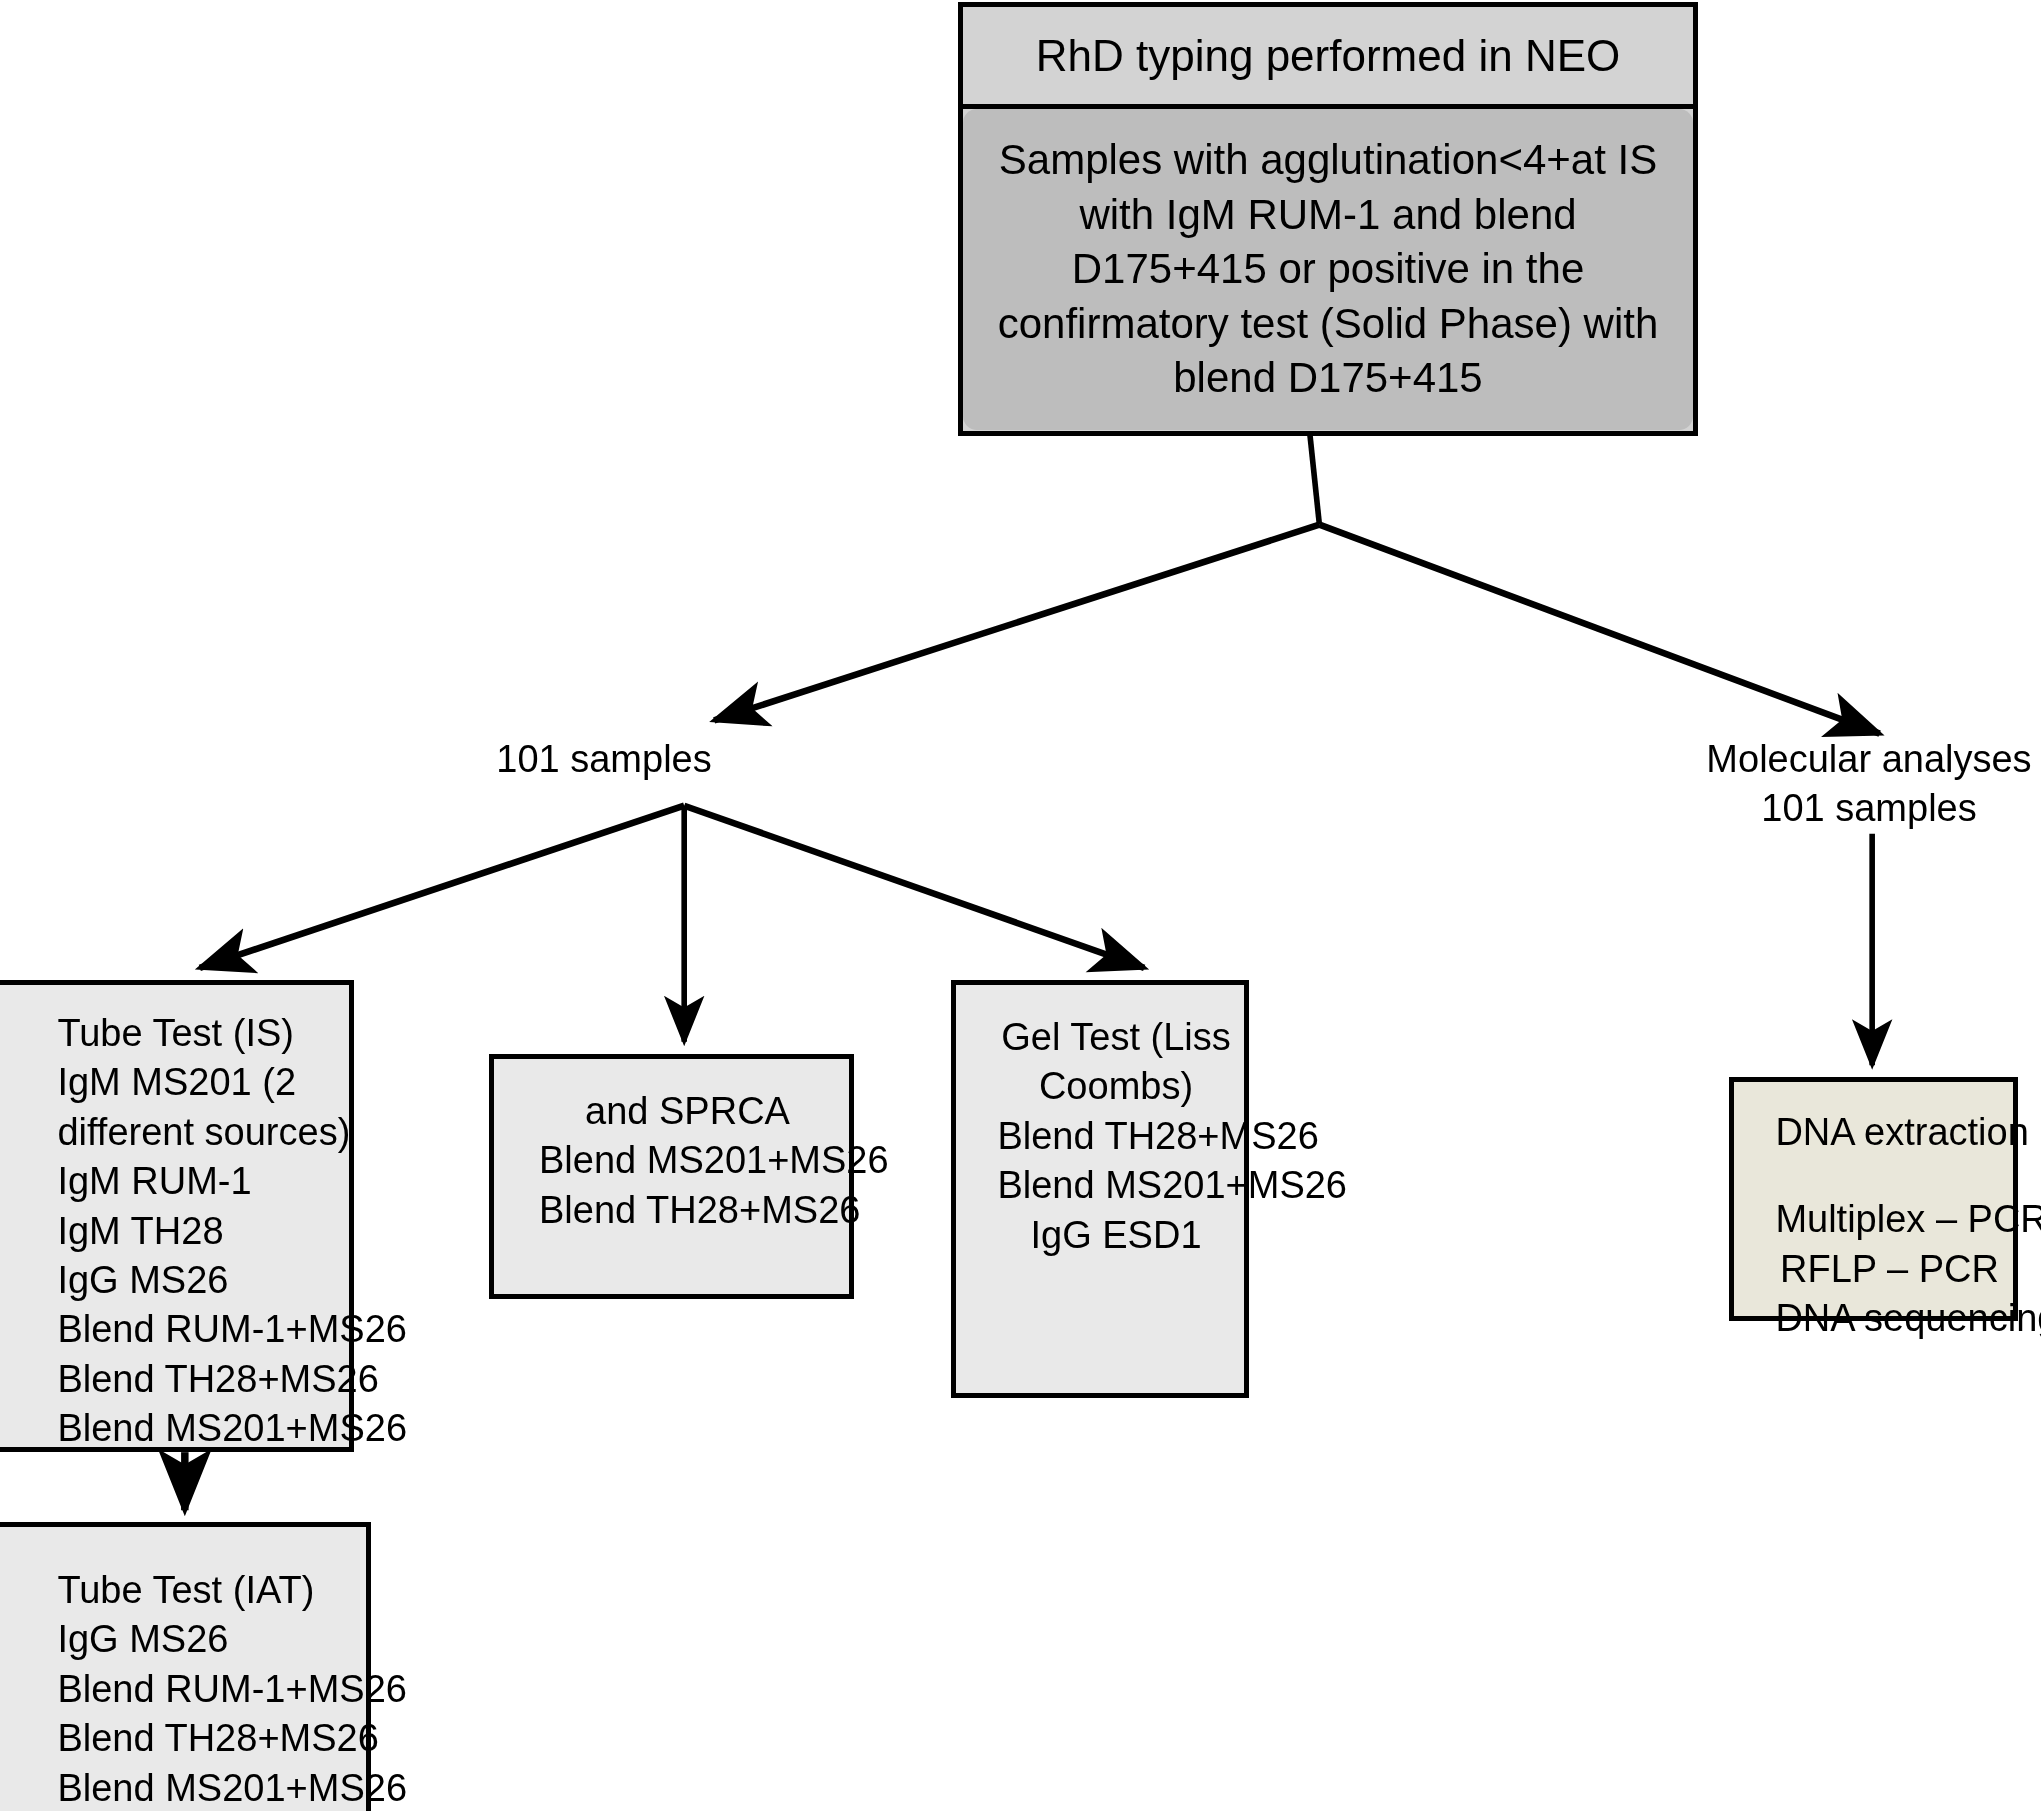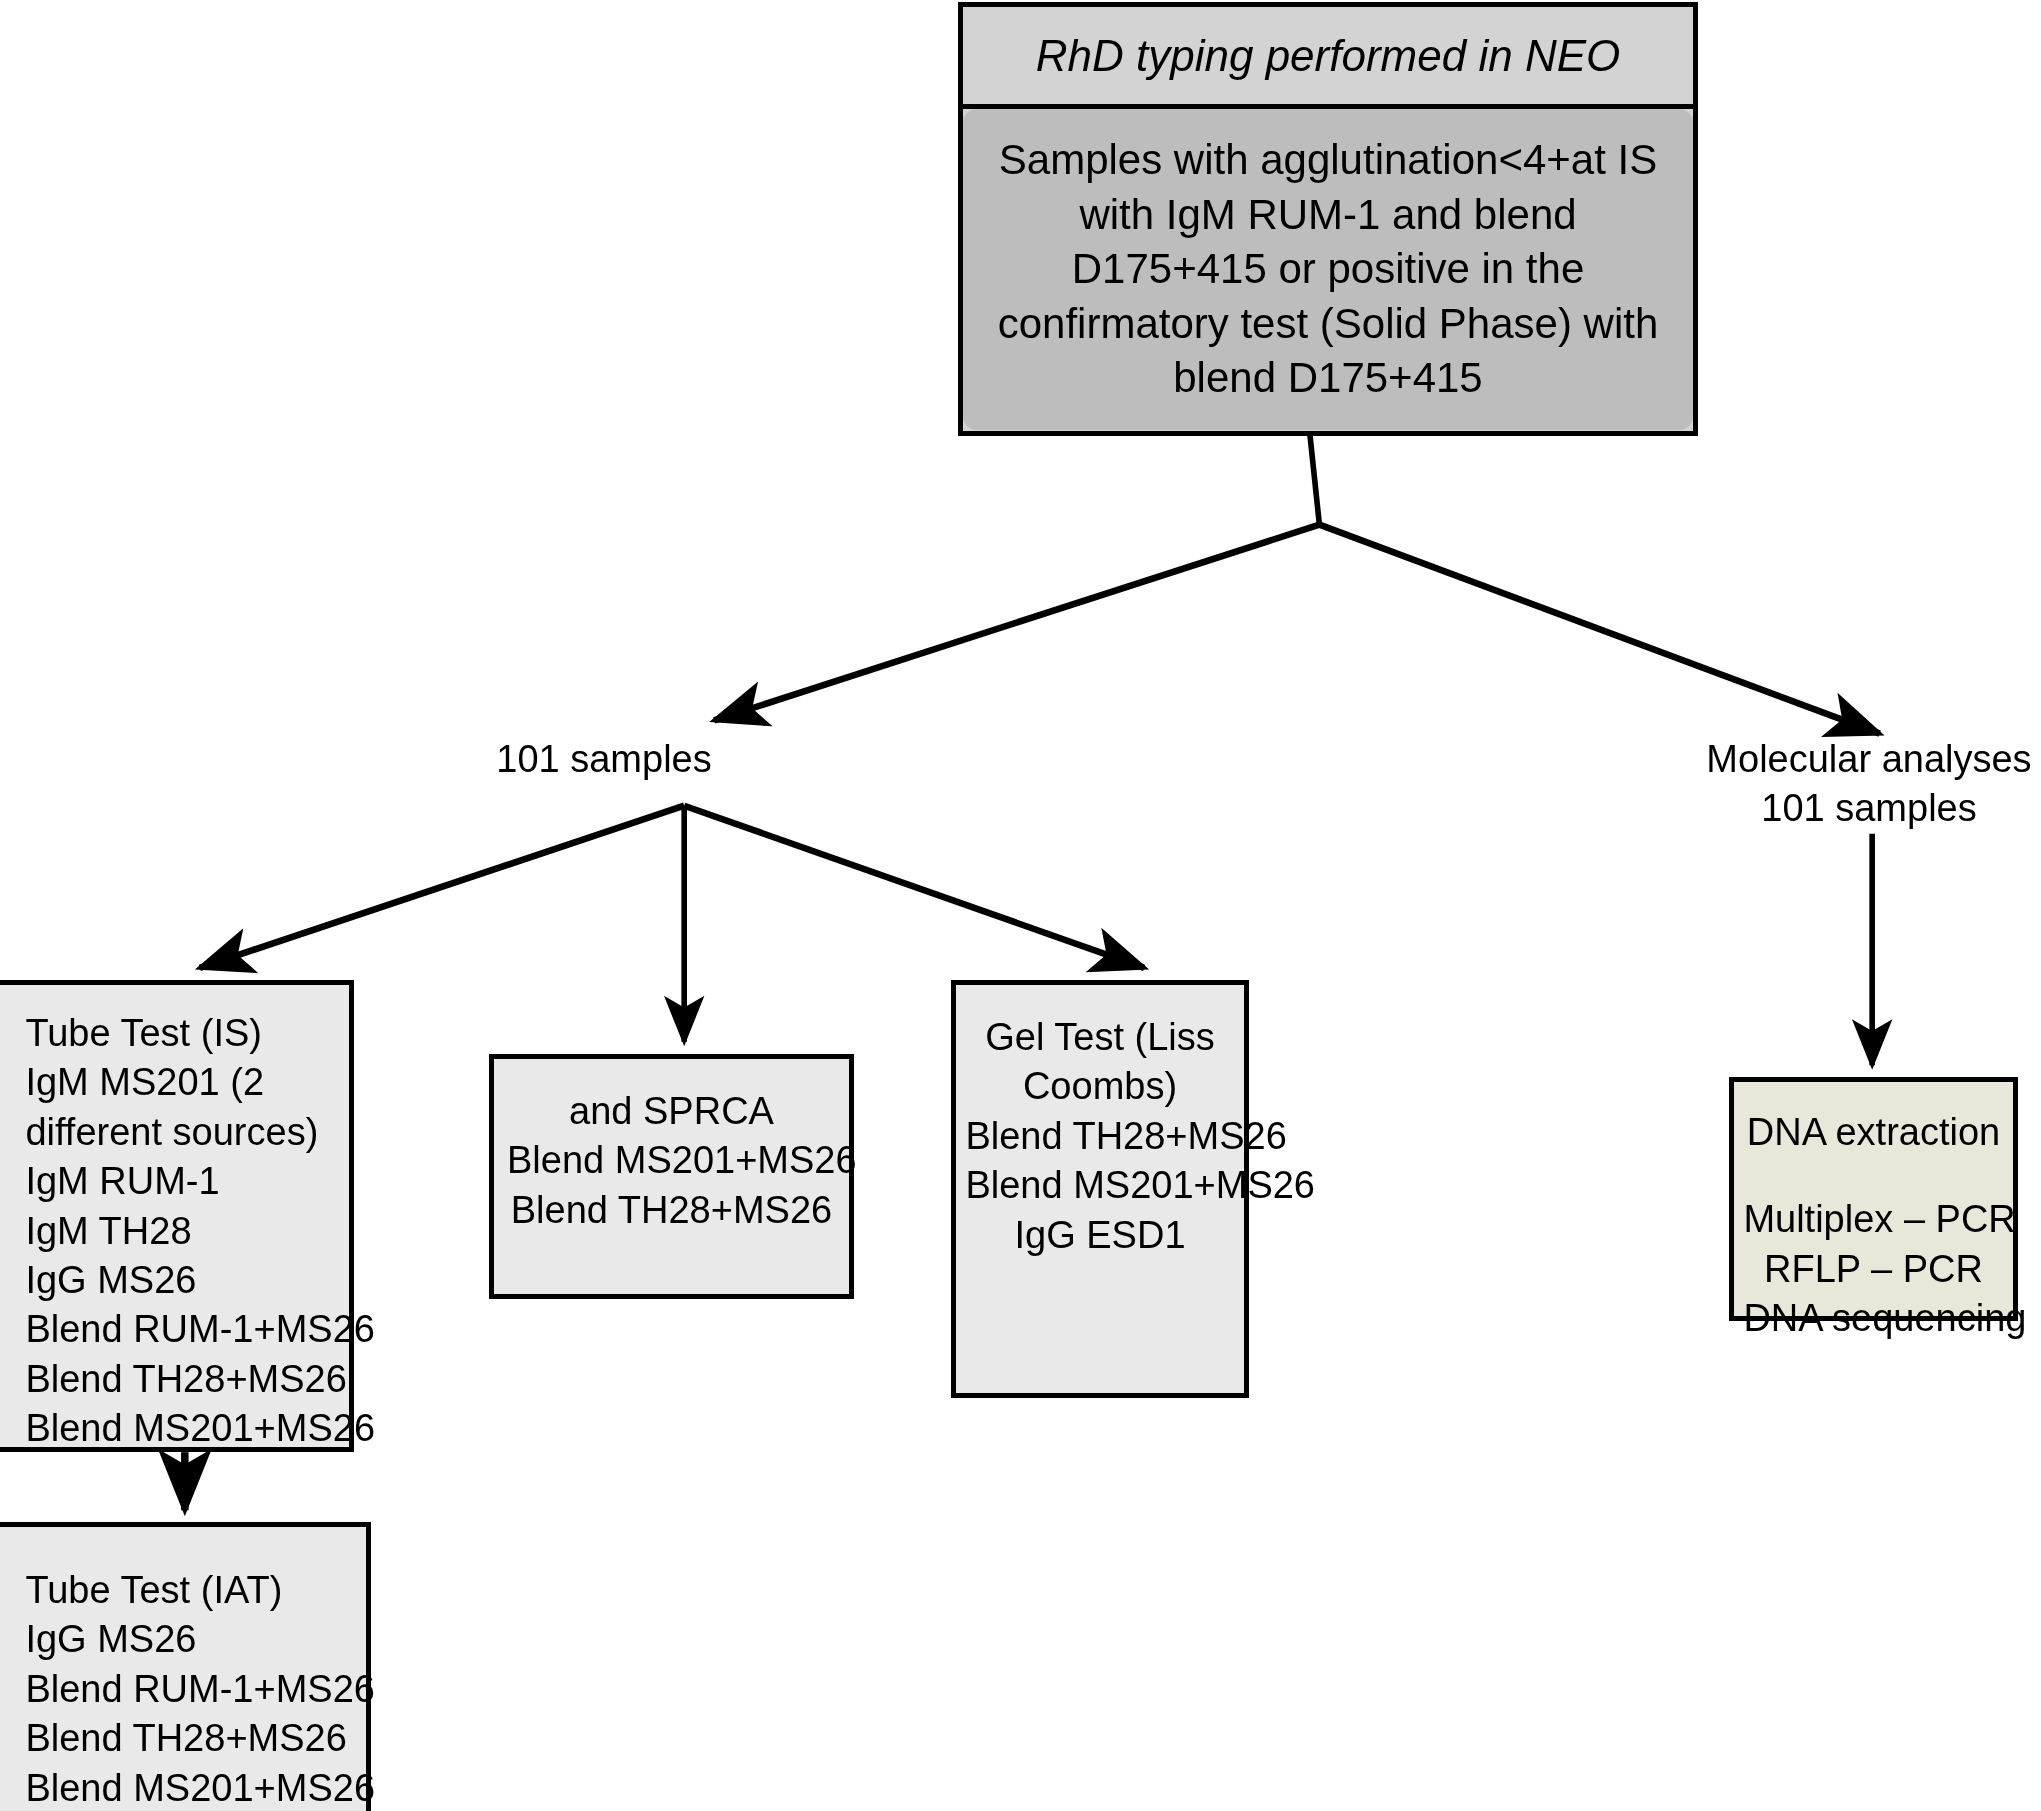--- a/index.html
+++ b/index.html
@@ -29,41 +29,41 @@
   .node {
     position: absolute;
     box-sizing: border-box;
     border: 5.6px solid #000000;
     background: #e9e9e9;
     font-size: 38px;
     line-height: 1.30;
   }
   .node .pad {
     padding: 13px 15px;
+    margin-left: 32px;
   }
   
   #node-top {
     left: 958px;
     top: 1.9px;
     width: 740px;
     height: 434px;
     border: 5.6px solid #000000;
     background: #d3d3d3;
     padding: 0;
   }
   #node-top .hdr {
     height: 97px;
     background: #d3d3d3;
     border-bottom: 5.6px solid #000000;
     display: flex;
     align-items: center;
     justify-content: center;
     font-size: 44px;
     white-space: nowrap;
-    font-style: italic;
   }
   #node-top .body {
     background: #bdbdbd;
     height: calc(100% - 103px);
     display: flex;
     align-items: center;
     justify-content: center;
     text-align: center;
     font-size: 42px;
     line-height: 1.30;

